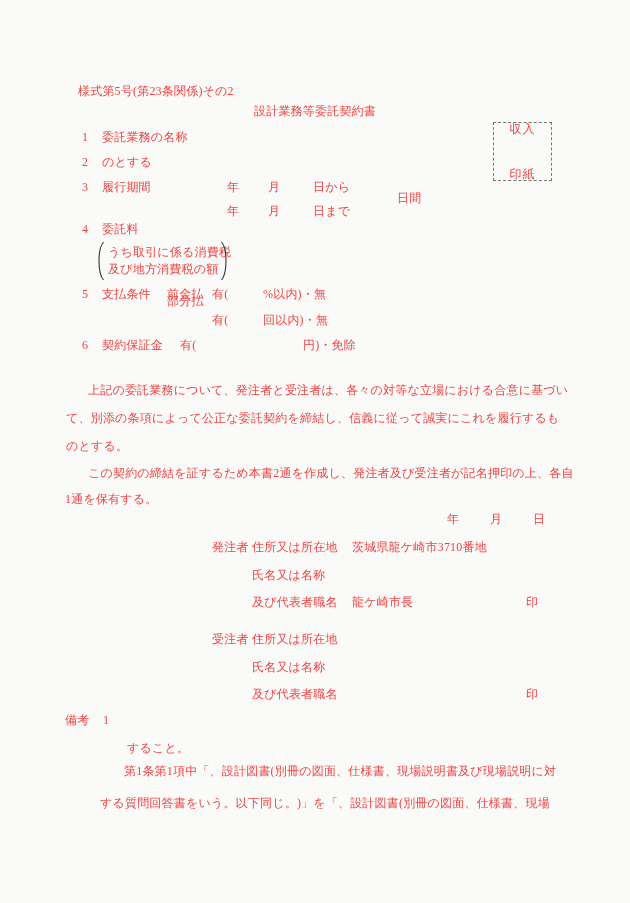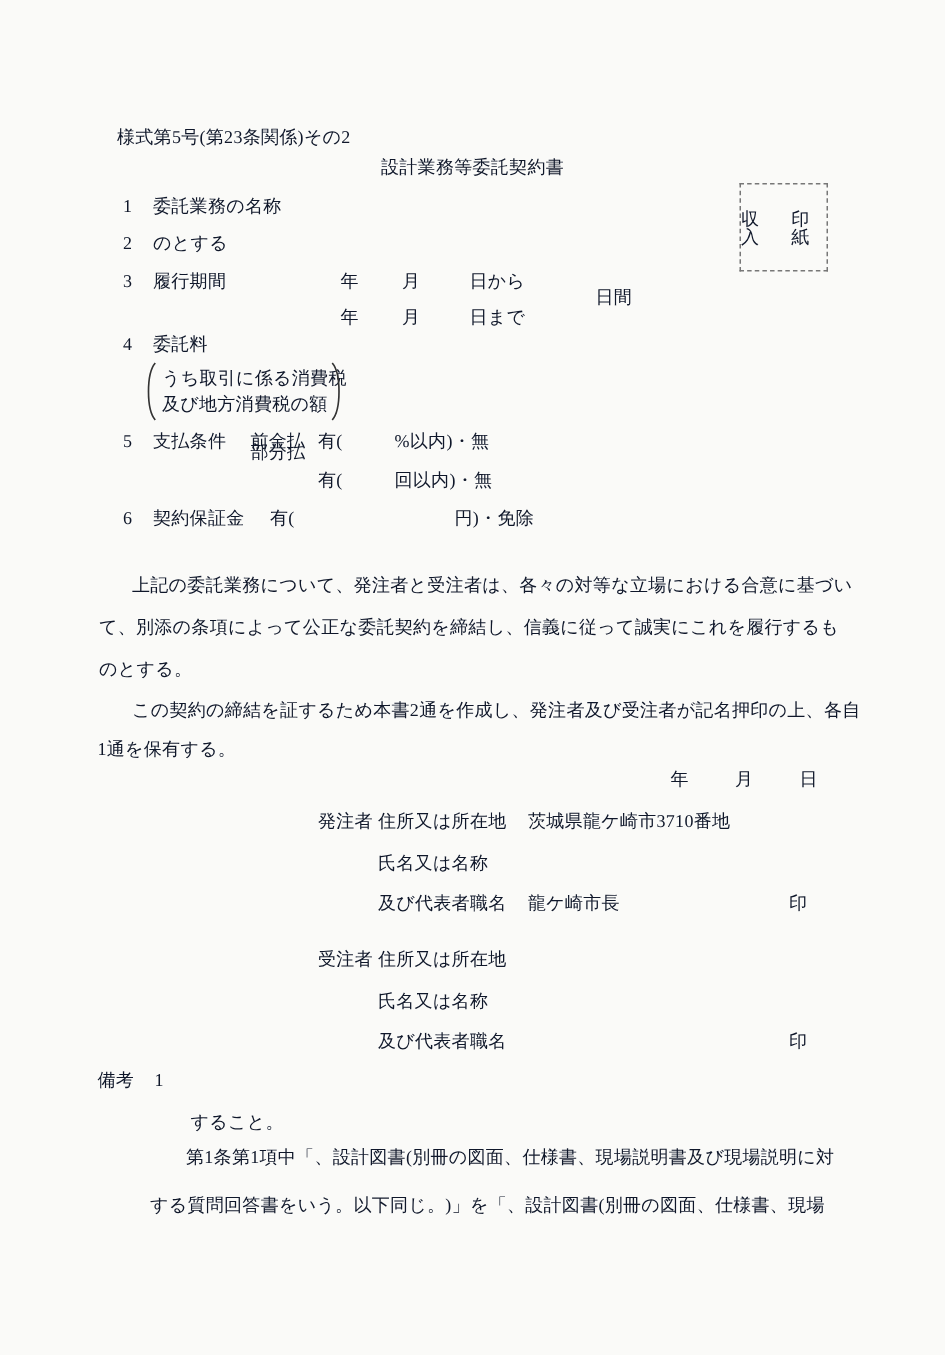--- a/index.html
+++ b/index.html
@@ -1,40 +1,40 @@
 <!DOCTYPE html>
 <html><head>
 <meta charset="utf-8">
 <style>
   html,body{margin:0;padding:0;background:#f7f7f5;}
   .page{
     position:relative;
     width:630px;height:903px;
     background:#fafaf8;
-    color:#0f172a;
+    color:#ef4444;
     font-family:"Liberation Serif","DejaVu Serif",serif;
     overflow:hidden;
   }
   .t{
     position:absolute;
     font-size:12px;
     line-height:14px;
     white-space:nowrap;
     letter-spacing:0.2px;
   }
   .title-line{
     width:630px;left:0;text-align:center;
   }
   .stamp-box{
     position:absolute;
     left:493px;top:122px;
     width:57px;height:57px;
     border:1px dashed #777;
-    display:flex;
-    align-items:center;justify-content:flex-end;
+    display:flex;flex-direction:column;
+    align-items:center;justify-content:space-between;
     gap:10px;
   }
   .stamp-box .s{
     font-size:12px;line-height:12px;letter-spacing:1px;
   }
   .paren{position:absolute;}
 </style>
 </head>
 <body>
 

